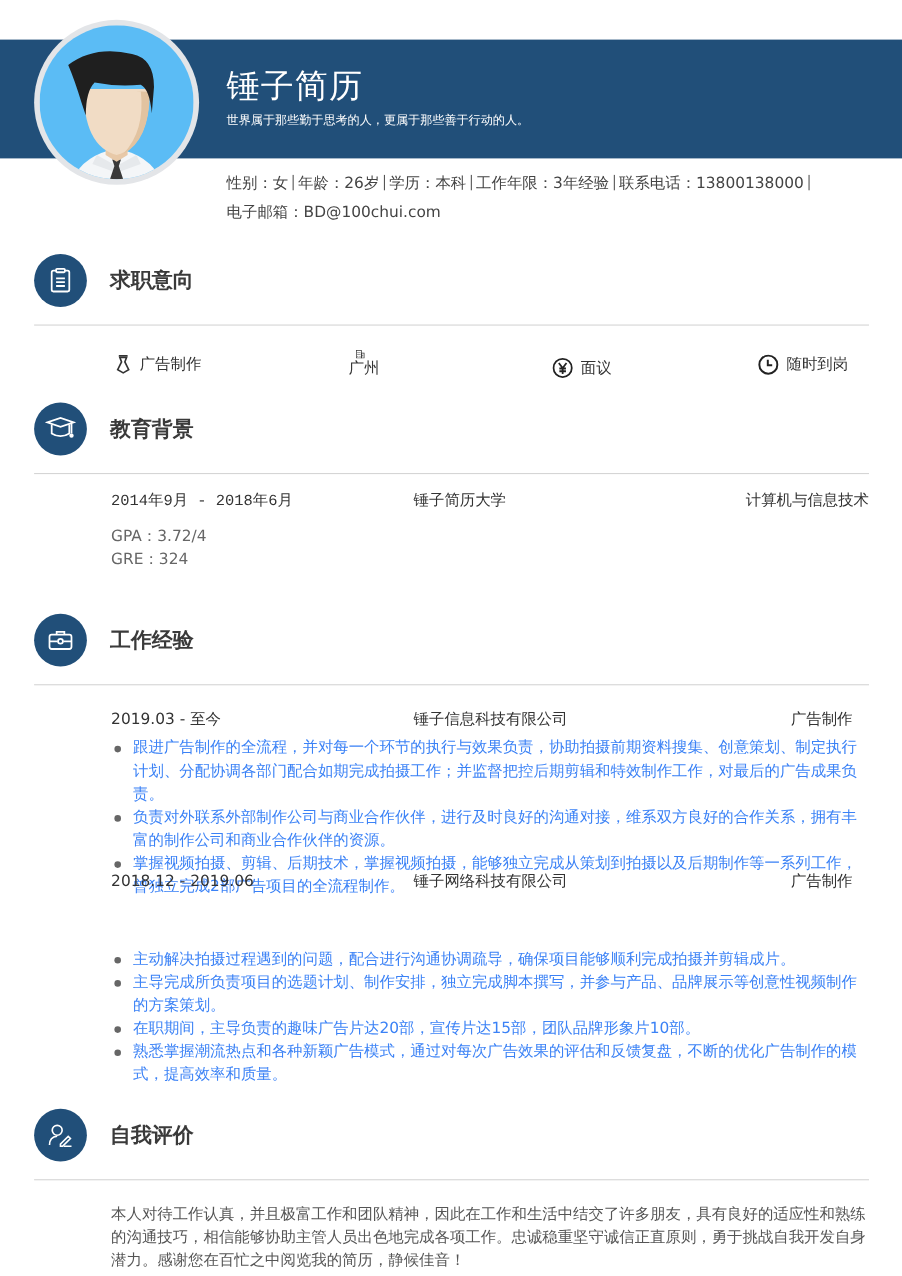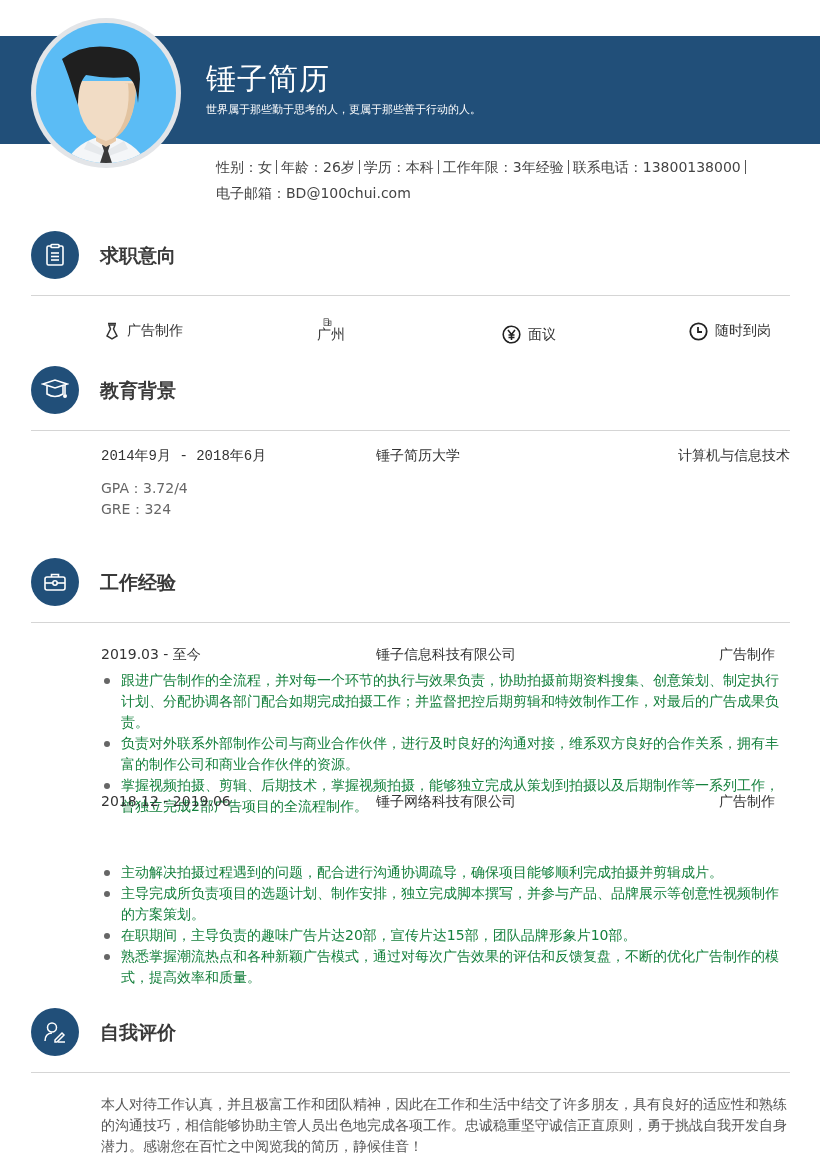--- a/index.html
+++ b/index.html
@@ -7,41 +7,41 @@
   body { font-family: "DejaVu Sans", "Liberation Sans", sans-serif; color: #333; position: relative; }
 
   .banner { position: absolute; left: 0; top: 36px; width: 820px; height: 108px; background: #214f79; }
   .avatar { position: absolute; left: 31px; top: 18px; width: 150px; height: 150px; border-radius: 50%;
             background: #e3e5e8; padding: 5px; }
   .avatar svg { display: block; width: 140px; height: 140px; border-radius: 50%; }
 
   .name { position: absolute; left: 206px; top: 60px; font-size: 30px; color: #ffffff; letter-spacing: 1px; line-height: 38px; }
   .motto { position: absolute; left: 206px; top: 100px; font-size: 11px; color: #ffffff; line-height: 20px; }
 
-  .info { position: absolute; left: 216px; top: 154px; width: 590px; font-size: 14px; color: #444; line-height: 26px; }
+  .info { position: absolute; left: 206px; top: 154px; width: 590px; font-size: 14px; color: #444; line-height: 26px; }
   .info .sep { display: inline-block; width: 1px; height: 14px; background: #555; vertical-align: -2px; margin: 0 4px; }
 
   .section-head { position: absolute; left: 31px; width: 759px; height: 48px; }
   .section-head .circle { position: absolute; left: 0; top: 0; width: 48px; height: 48px; border-radius: 50%; background: #214f79;
              display: flex; align-items: center; justify-content: center; }
   .section-head .title { position: absolute; left: 69px; top: 10px; font-size: 19px; font-weight: bold; color: #3a3a3a; line-height: 28px; }
   .divider { position: absolute; left: 31px; width: 759px; height: 1px; background: #d5d5d5; }
 
   .intent { position: absolute; top: 318px; height: 26px; display: flex; align-items: center; font-size: 14px; color: #333; }
   .intent svg { margin-right: 7px; }
 
   .row3 { position: absolute; left: 101px; width: 689px; height: 22px; font-size: 14px; color: #333; line-height: 22px; }
   .row3 .c1 { position: absolute; left: 0; }
   .row3 .c2 { position: absolute; left: 275px; }
   .row3 .c3 { position: absolute; right: 0; }
   .row3.job .c3 { right: 15px; }
 
   .edu-detail { position: absolute; left: 101px; font-size: 14px; color: #666; line-height: 21px; }
 
-  .bullets { position: absolute; left: 101px; width: 680px; list-style: none; font-size: 14px; color: #15803d; line-height: 21px; }
+  .bullets { position: absolute; left: 101px; width: 680px; list-style: none; font-size: 14px; color: #3b82f6; line-height: 21px; }
   .bullets li { position: relative; padding-left: 20px; }
   .bullets li::before { content: ""; position: absolute; left: 3px; top: 8px; width: 6px; height: 6px; border-radius: 50%; background: #666; }
 
   .self { position: absolute; left: 101px; top: 1094px; width: 690px; font-size: 14px; color: #555; line-height: 21px; }
 </style>
 </head>
 <body>
 
 <div class="banner"></div>
 

